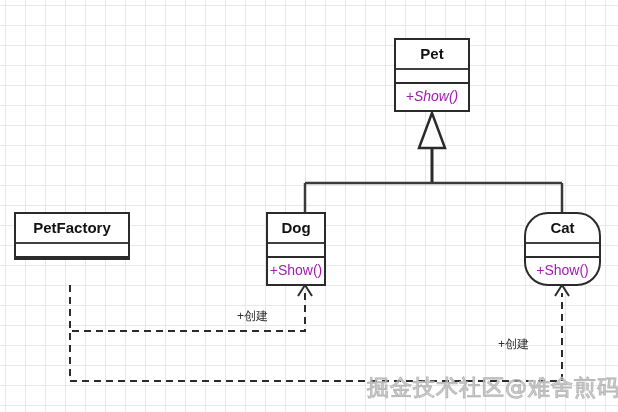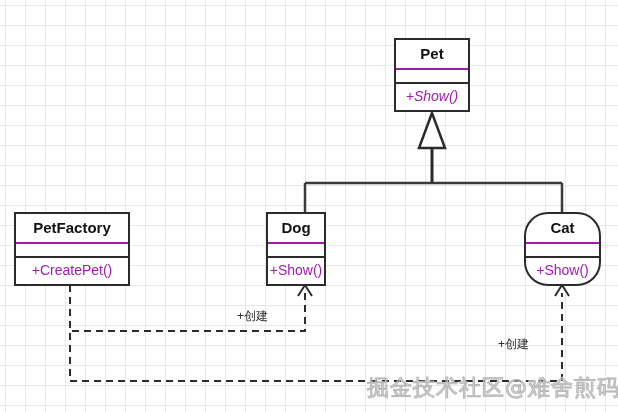--- a/index.html
+++ b/index.html
@@ -35,21 +35,21 @@
     z-index: 5;
   }
   .cls-name {
     box-sizing: border-box;
     height: 30px;
     line-height: 28px;
     text-align: center;
     font-weight: bold;
     font-size: 15px;
     color: #121212;
-    border-bottom: 2px solid #a21caf;
+    border-bottom: 2px solid #404040;
     white-space: nowrap;
     overflow: hidden;
   }
   .cls-attrs {
     box-sizing: border-box;
     height: 14px;
     border-bottom: 2px solid #2b2b2b;
   }
   .cls-ops {
     box-sizing: border-box;
@@ -113,21 +113,20 @@
 
   <div class="uml-class" style="left:394px; top:38px; width:76px;">
     <div class="cls-name">Pet</div>
     <div class="cls-attrs"></div>
     <div class="cls-ops abstract">+Show()</div>
   </div>
 
   <div class="uml-class" style="left:14px; top:212px; width:116px;">
     <div class="cls-name">PetFactory</div>
     <div class="cls-attrs"></div>
-    <div class="cls-ops">+CreatePet()</div>
   </div>
 
   <div class="uml-class" style="left:266px; top:212px; width:60px;">
     <div class="cls-name">Dog</div>
     <div class="cls-attrs"></div>
     <div class="cls-ops">+Show()</div>
   </div>
 
   <div class="uml-class" style="left:524px; top:212px; width:77px;border-radius:24px;">
     <div class="cls-name">Cat</div>

